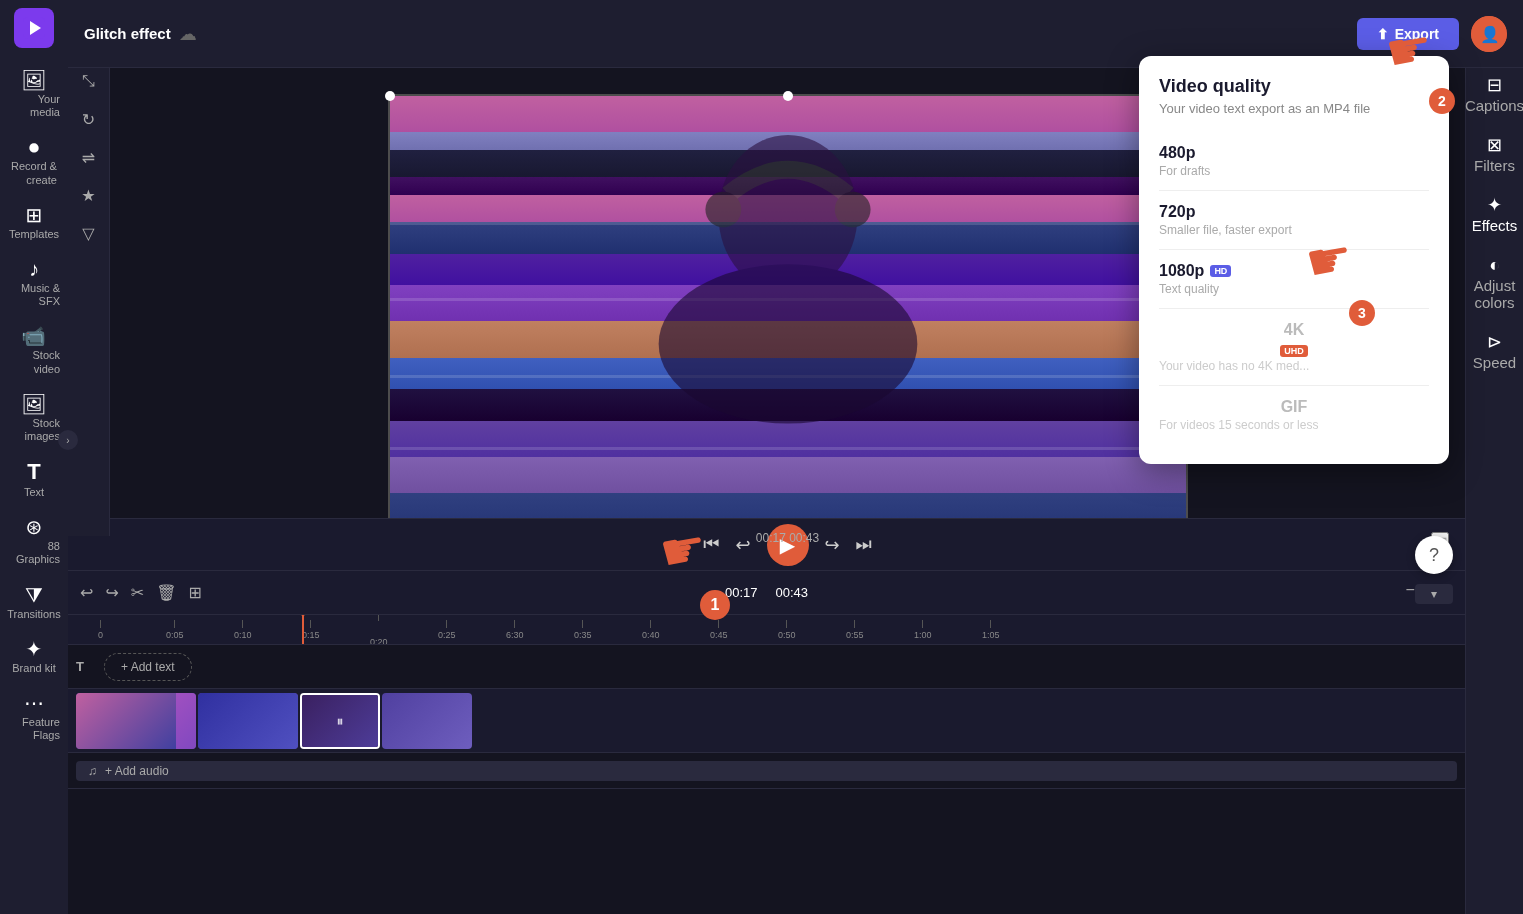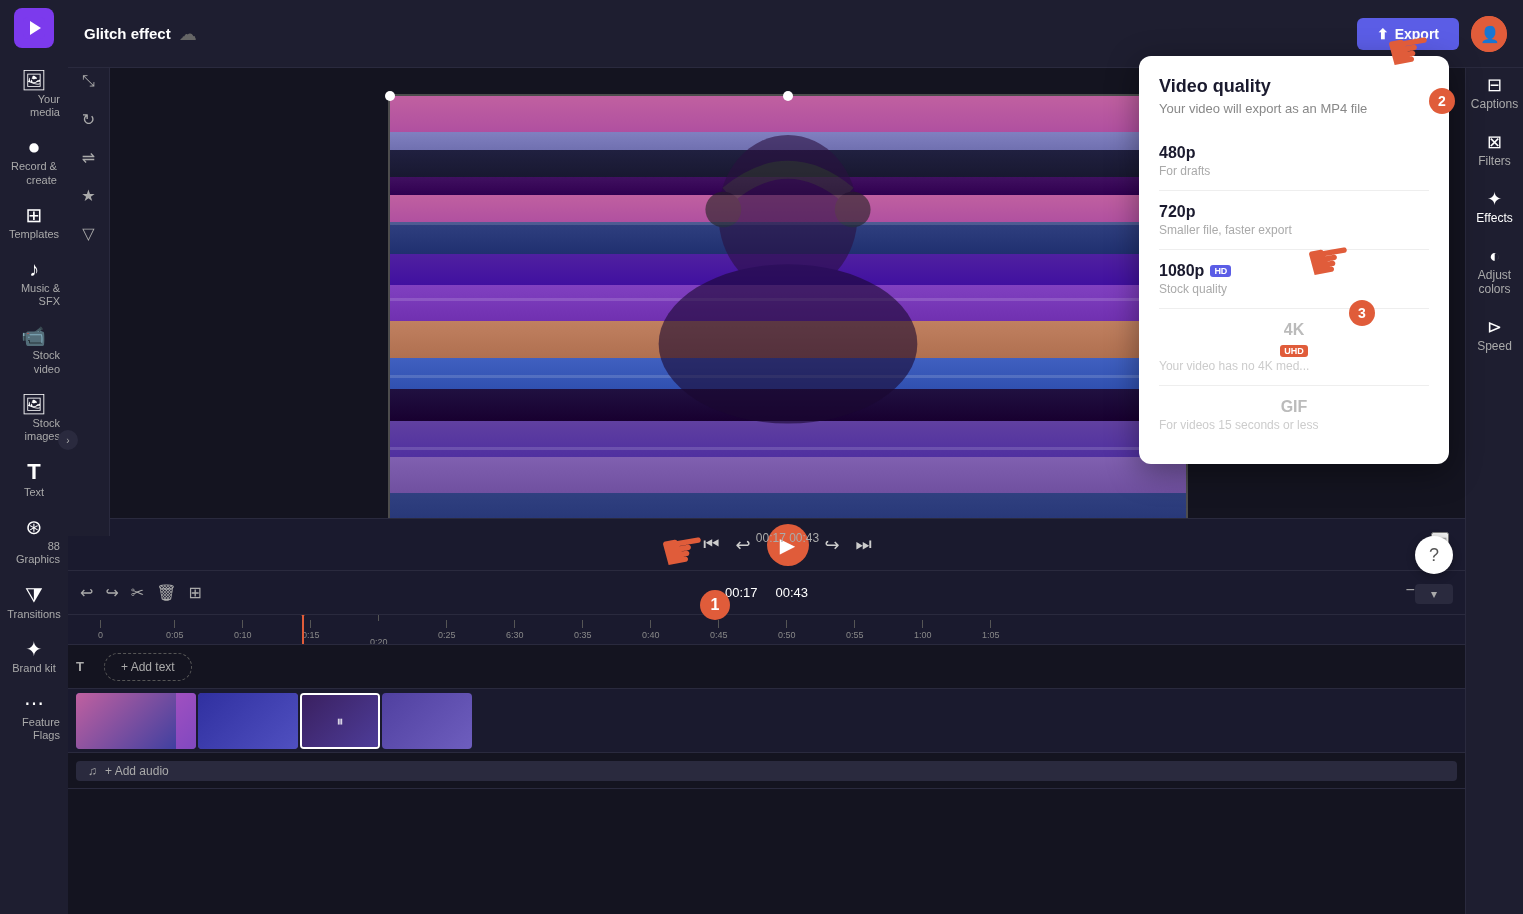--- a/index.html
+++ b/index.html
@@ -46,21 +46,21 @@
     .sidebar-right {
       position: absolute; right: 0; top: 56px; width: 58px; height: 858px;
       background: #1e1e30; display: flex; flex-direction: column; align-items: center;
       padding-top: 12px; gap: 6px; border-left: 1px solid #2a2a3e;
     }
     .right-sidebar-item {
       display: flex; flex-direction: column; align-items: center; gap: 3px;
       padding: 8px 4px; border-radius: 8px; cursor: pointer; width: 52px;
     }
     .right-sidebar-item .icon { font-size: 18px; line-height: 1; }
-    .right-sidebar-item .label { font-size: 12px; color: #aaa; text-align: center; }
+    .right-sidebar-item .label { font-size: 15px; color: #aaa; text-align: center; }
     .right-sidebar-item.active .label { color: #fff; }
     .right-sidebar-item.active .icon { color: #fff; }
 
     
     .canvas-toolbar {
       position: absolute; left: 68px; top: 56px; width: 42px; height: 480px;
       background: #1e1e30; display: flex; flex-direction: column; align-items: center;
       padding-top: 8px; gap: 4px; border-right: 1px solid #2a2a3e;
     }
     .canvas-tool {
@@ -533,42 +533,42 @@
   <div class="audio-track">
     <div class="audio-track-bar">
       <span style="font-size:12px;color:#aaa;">♫</span>
       <button class="add-audio-btn">+ Add audio</button>
     </div>
   </div>
 </div>
 
 <div class="quality-dropdown">
   <div class="quality-title">Video quality</div>
-  <div class="quality-subtitle">Your video will export as an MP4 file</div>
+  <div class="quality-subtitle">Your video text export as an MP4 file</div>
 
   <div class="quality-option">
     <div class="quality-name">
       <span>480p</span>
     </div>
     <div class="quality-desc">For drafts</div>
   </div>
 
   <div class="quality-option">
     <div class="quality-name">
       <span>720p</span>
     </div>
     <div class="quality-desc">Smaller file, faster export</div>
   </div>
 
   <div class="quality-option selected">
     <div class="quality-name">
       <span>1080p</span>
       <span class="quality-badge badge-hd">HD</span>
     </div>
-    <div class="quality-desc">Stock quality</div>
+    <div class="quality-desc">Text quality</div>
   </div>
 
   <div class="quality-option disabled">
     <div class="quality-name">
       <span>4K</span>
       <span class="quality-badge badge-uhd">UHD</span>
     </div>
     <div class="quality-desc">Your video has no 4K med...</div>
   </div>
 

